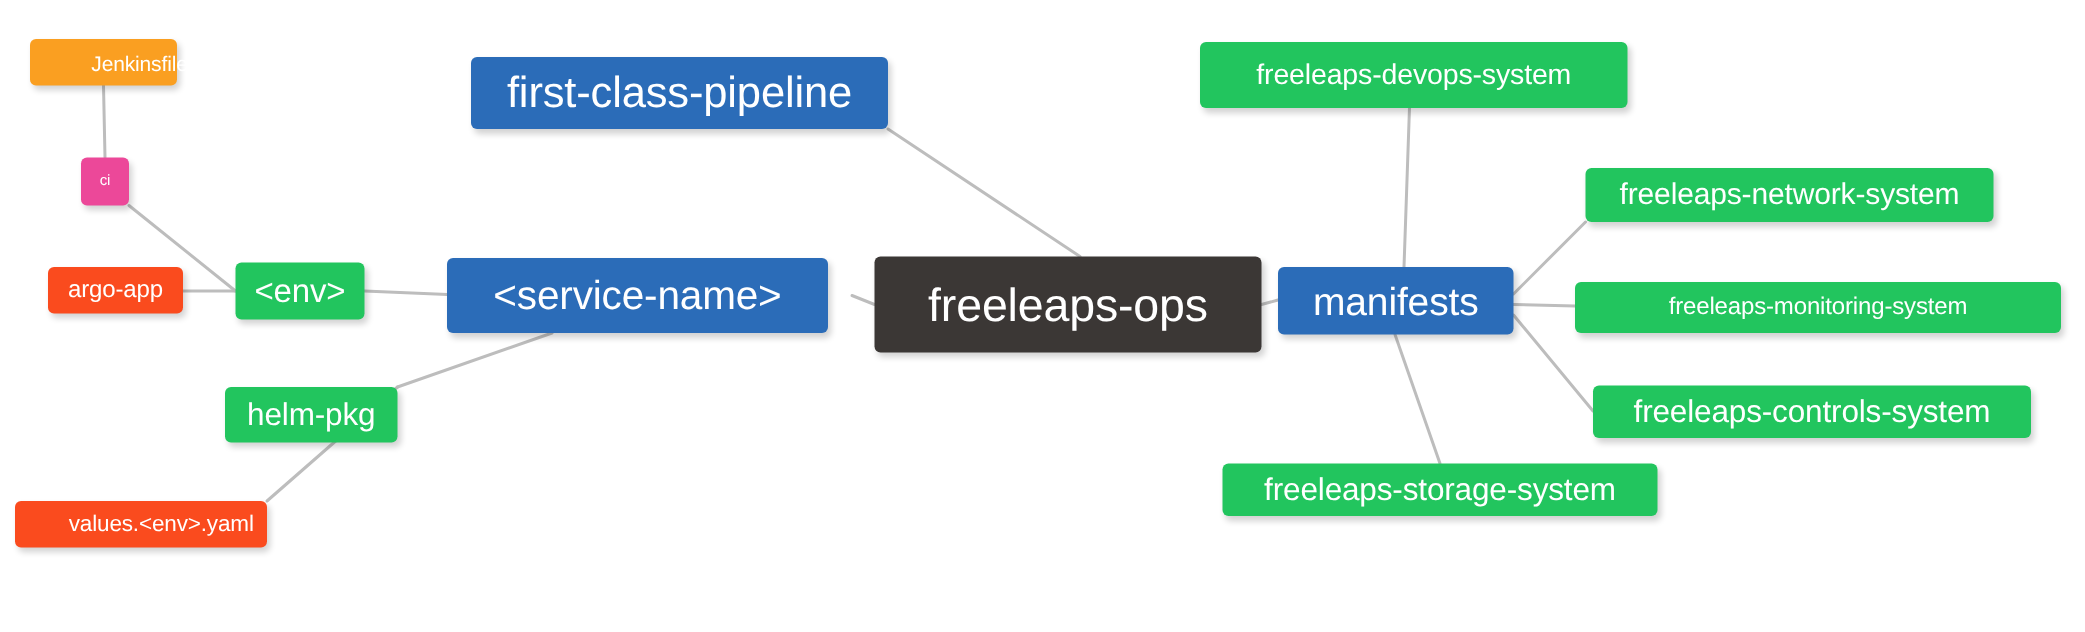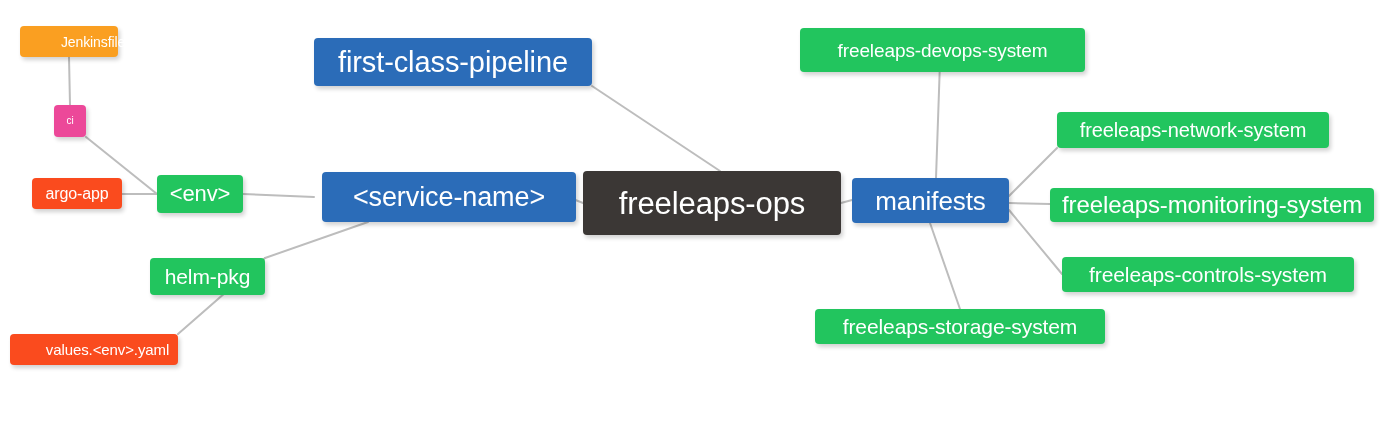--- a/index.html
+++ b/index.html
@@ -75,36 +75,36 @@
       </div>
       <div class="node" style="left: 150px; top: 258px; width: 115px; height: 37px; background: rgb(34, 197, 94); font-size: 21px;">
         <span>helm-pkg</span>
       </div>
       <div class="node" style="left: 10px; top: 334px; width: 168px; height: 31px; background: rgb(250, 75, 30); font-size: 15px; padding-left: 27px;">
         <span>values.&lt;env&gt;.yaml</span>
       </div>
       <div class="node" style="left: 314px; top: 38px; width: 278px; height: 48px; background: rgb(43, 108, 184); font-size: 29px;">
         <span>first-class-pipeline</span>
       </div>
-      <div class="node" style="left: 322px; top: 172px; width: 254px; height: 50px; background: rgb(43, 108, 184); font-size: 27px;">
+      <div class="node" style="left: 298px; top: 172px; width: 254px; height: 50px; background: rgb(43, 108, 184); font-size: 27px;">
         <span>&lt;service-name&gt;</span>
       </div>
       <div class="node" style="left: 583px; top: 171px; width: 258px; height: 64px; background: rgb(59, 55, 53); font-size: 31px;">
         <span>freeleaps-ops</span>
       </div>
       <div class="node" style="left: 852px; top: 178px; width: 157px; height: 45px; background: rgb(43, 108, 184); font-size: 26px;">
         <span>manifests</span>
       </div>
       <div class="node" style="left: 800px; top: 28px; width: 285px; height: 44px; background: rgb(34, 197, 94); font-size: 19px;">
         <span>freeleaps-devops-system</span>
       </div>
       <div class="node" style="left: 1057px; top: 112px; width: 272px; height: 36px; background: rgb(34, 197, 94); font-size: 20px;">
         <span>freeleaps-network-system</span>
       </div>
-      <div class="node" style="left: 1050px; top: 188px; width: 324px; height: 34px; background: rgb(34, 197, 94); font-size: 24px;">
+      <div class="node" style="left: 1050px; top: 188px; width: 324px; height: 34px; background: rgb(34, 197, 94); font-size: 16px;">
         <span>freeleaps-monitoring-system</span>
       </div>
       <div class="node" style="left: 1062px; top: 257px; width: 292px; height: 35px; background: rgb(34, 197, 94); font-size: 21px;">
         <span>freeleaps-controls-system</span>
       </div>
       <div class="node" style="left: 815px; top: 309px; width: 290px; height: 35px; background: rgb(34, 197, 94); font-size: 21px;">
         <span>freeleaps-storage-system</span>
       </div>
     </div>
 </div>

